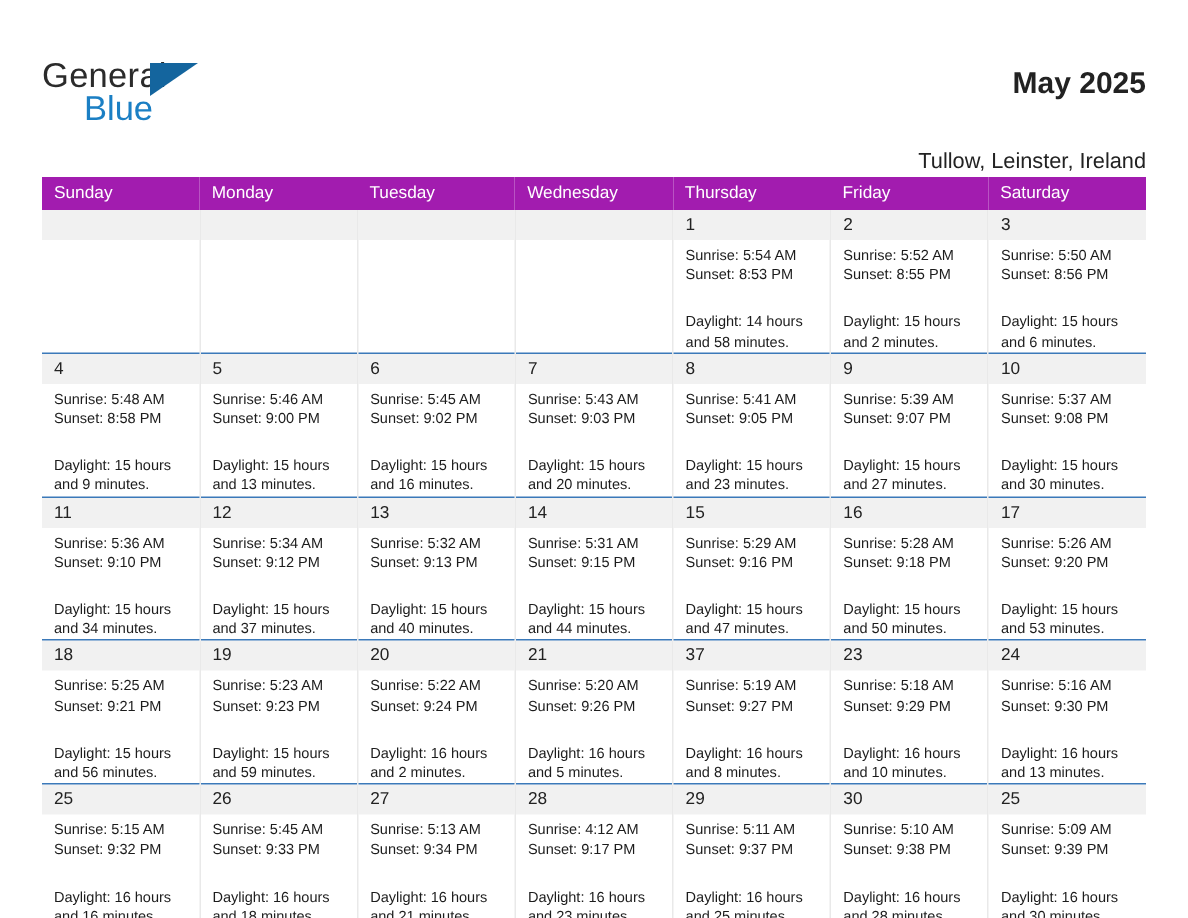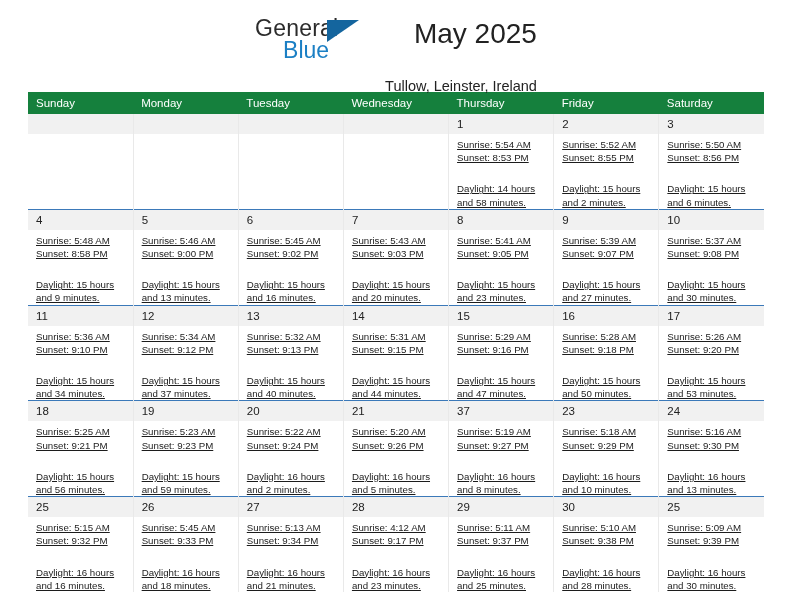--- a/index.html
+++ b/index.html
@@ -12,25 +12,25 @@
   }
   .page {
     width: 792px;
     height: 612px;
     position: relative;
     padding: 0 28px;
   }
 
   
   .topbar {
-    height: 92px;
+    height: 118px;
     display: flex;
     align-items: flex-start;
-    justify-content: center;
-    padding-top: 15px;
+    justify-content: space-between;
+    padding-top: 37px;
   }
   .logo {
     position: relative;
     width: 130px;
     height: 56px;
     line-height: 1;
   }
   .logo-general {
     font-size: 23px;
     color: #2b2b2b;
@@ -56,40 +56,40 @@
     height: 0;
     border-left: 32px solid #14659e;
     border-bottom: 22px solid transparent;
   }
 
   .titles {
     text-align: right;
     padding-top: 2px;
   }
   .month-title {
-    font-size: 28px;
-    font-weight: normal;
+    font-size: 20px;
+    font-weight: bold;
     color: #222222;
     line-height: 34px;
   }
   .location {
     font-size: 14.5px;
     color: #222222;
     line-height: 22px;
     margin-top: 24px;
   }
 
   
   .calendar {
     width: 736px;
     border-collapse: collapse;
     table-layout: fixed;
   }
   .calendar th {
-    background: #15803d;
+    background: #a21caf;
     color: #ffffff;
     font-size: 11.5px;
     font-weight: normal;
     text-align: left;
     padding: 5px 0 5px 8px;
     height: 22px;
   }
   .calendar td {
     vertical-align: top;
     padding: 0;
@@ -112,21 +112,20 @@
     line-height: 12px;
   }
   .daynum.empty {
     color: transparent;
   }
   .details {
     padding: 4px 6px 0 8px;
     font-size: 9.7px;
     line-height: 13.2px;
     color: #1c1c1c;
-    text-decoration: underline;
   }
   .details div { white-space: nowrap; }
   .details .daylight { white-space: normal; margin-top: 18px; }
 </style>
 </head>
 <body>
 
 <div class="page">
 
   <div class="topbar">

